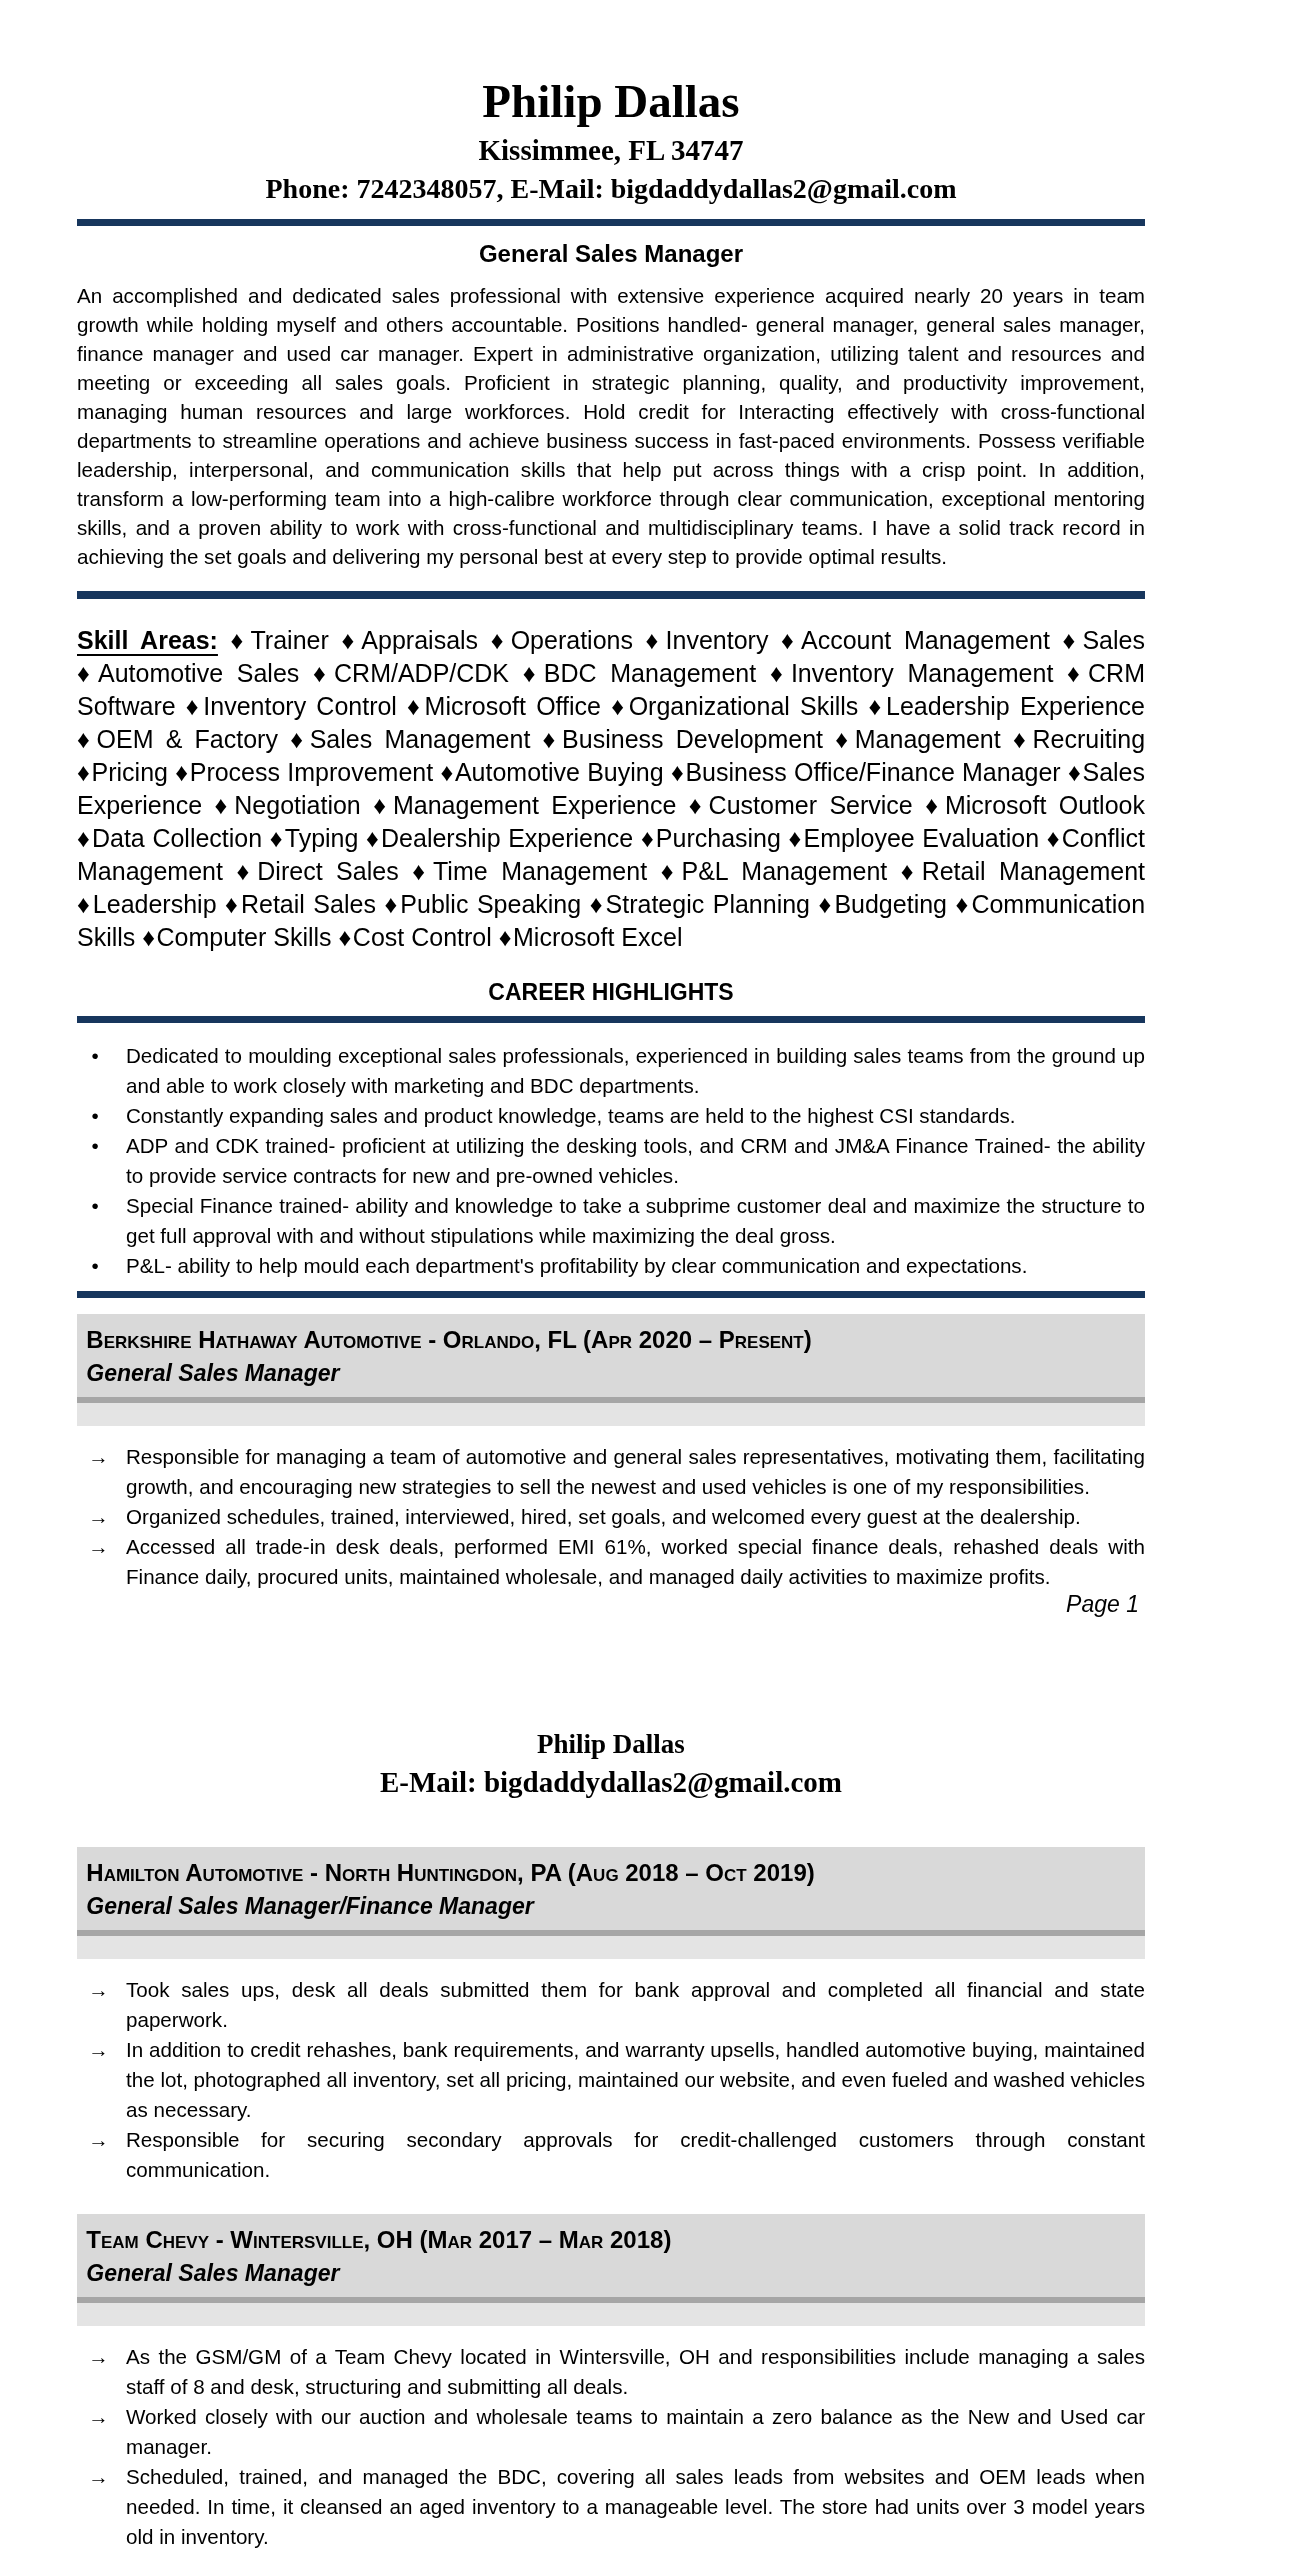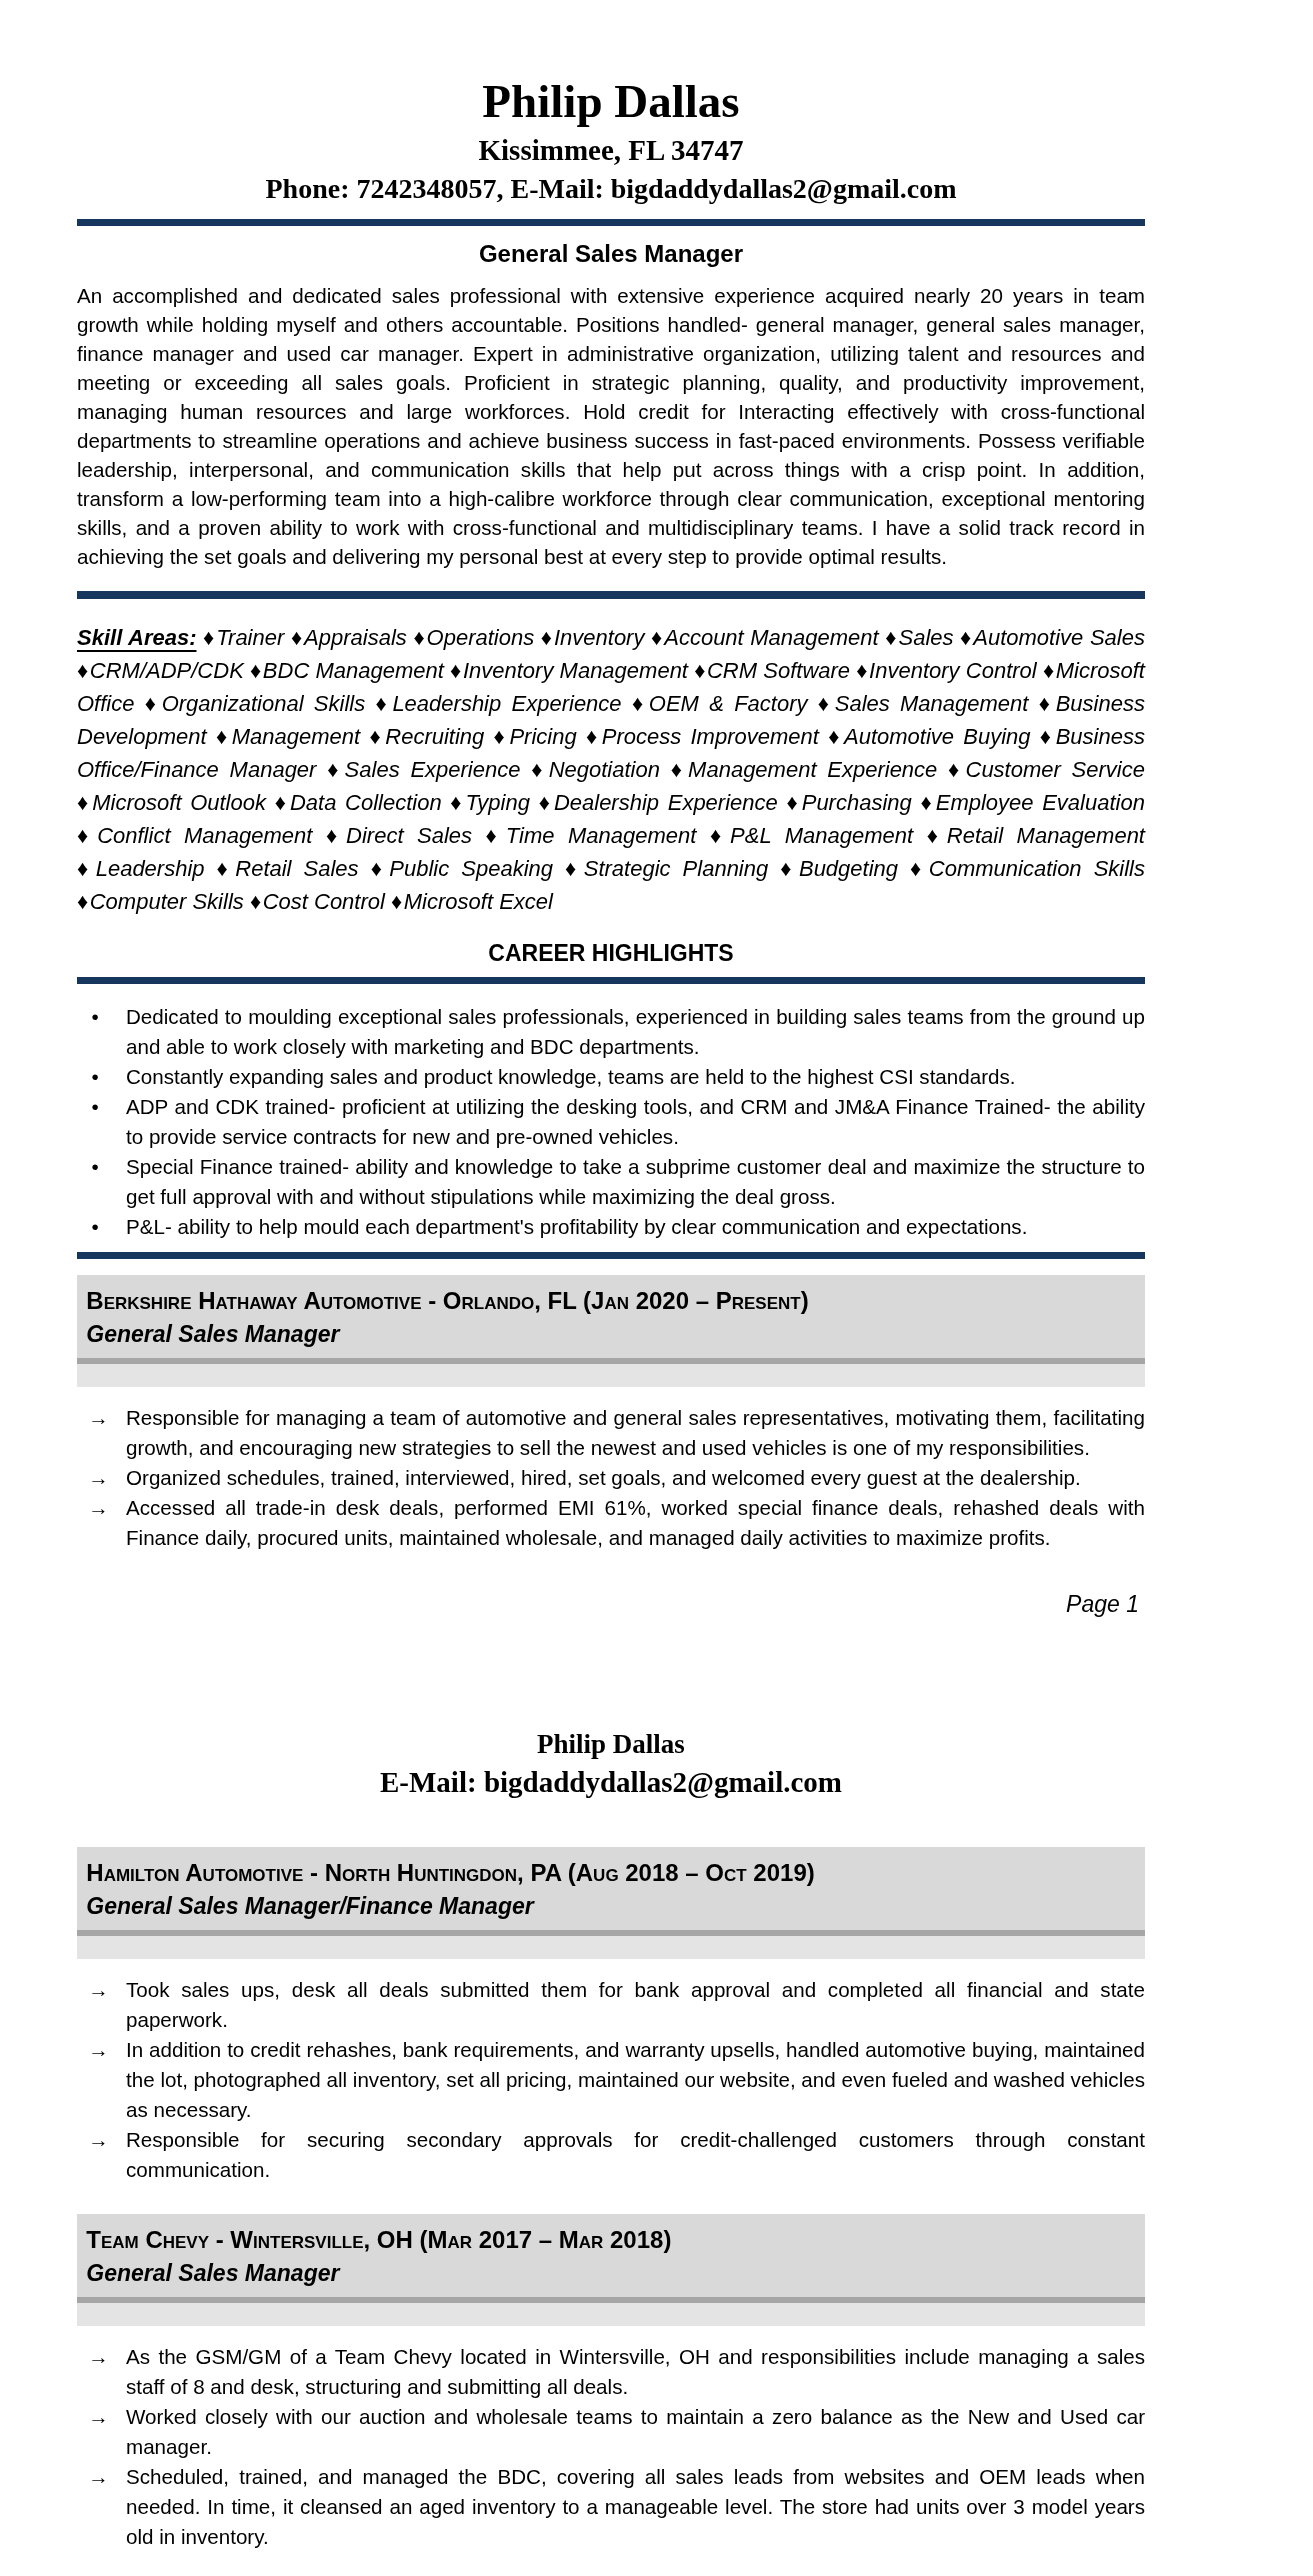--- a/index.html
+++ b/index.html
@@ -13,21 +13,21 @@
   .doc-contact{font-size:28px;line-height:1.2;margin-top:4.1px;}
 
   .rule{height:7.2px;background:#17365d;}
   .rule-top{margin-top:13.4px;}
   .rule-mid{margin-top:13.4px;margin-bottom:14.4px;}
   .rule-under{margin-top:10.3px;}
 
   .title-heading{font-size:24px;font-weight:bold;text-align:center;margin-top:14.4px;}
   .summary{font-size:20.6px;line-height:29px;text-align:justify;margin-top:12.4px;}
 
-  .skills{font-size:22px;line-height:33px;font-style:italic;text-align:justify;}
+  .skills{font-size:25px;line-height:33px;text-align:justify;}
   .skills-label{font-weight:bold;text-decoration:underline;text-decoration-thickness:2.1px;text-underline-offset:4.6px;}
   .skill::before{content:"\2666";margin-right:1.5px;}
 
   .section-heading{font-size:23px;font-weight:bold;text-align:center;}
   .sh-career{}
   .sh-exp{margin-top:37px;}
 
   .bullet-list{margin-top:17.5px;}
   .b-item{position:relative;padding-left:49px;font-size:20.6px;line-height:30px;text-align:justify;}
   .b-item::before{content:"\2022";position:absolute;left:14.4px;}
@@ -79,21 +79,21 @@
       <div class="b-item">Constantly expanding sales and product knowledge, teams are held to the highest CSI standards.</div> 
       <div class="b-item">ADP and CDK trained- proficient at utilizing the desking tools, and CRM and JM&amp;A Finance Trained- the ability to provide service contracts for new and pre-owned vehicles.</div> 
       <div class="b-item">Special Finance trained- ability and knowledge to take a subprime customer deal and maximize the structure to get full approval with and without stipulations while maximizing the deal gross.</div> 
       <div class="b-item">P&amp;L- ability to help mould each department's profitability by clear communication and expectations.</div> 
     </div>
 
   <div class="rule rule-under"></div>
 
   <div class="job" style="margin-top:15.5px;">
     <div class="job-head">
-      <div class="job-company">Berkshire Hathaway Automotive - Orlando, FL (Jan 2020 – Present)</div>
+      <div class="job-company">Berkshire Hathaway Automotive - Orlando, FL (Apr 2020 – Present)</div>
       <div class="job-title">General Sales Manager</div>
     </div>
     <div class="job-tail"></div>
     <div class="job-bullets">
         <div class="a-item">Responsible for managing a team of automotive and general sales representatives, motivating them, facilitating growth, and encouraging new strategies to sell the newest and used vehicles is one of my responsibilities.</div> 
         <div class="a-item">Organized schedules, trained, interviewed, hired, set goals, and welcomed every guest at the dealership.</div> 
         <div class="a-item">Accessed all trade-in desk deals, performed EMI 61%, worked special finance deals, rehashed deals with Finance daily, procured units, maintained wholesale, and managed daily activities to maximize profits.</div> 
       </div>
   </div>
 

